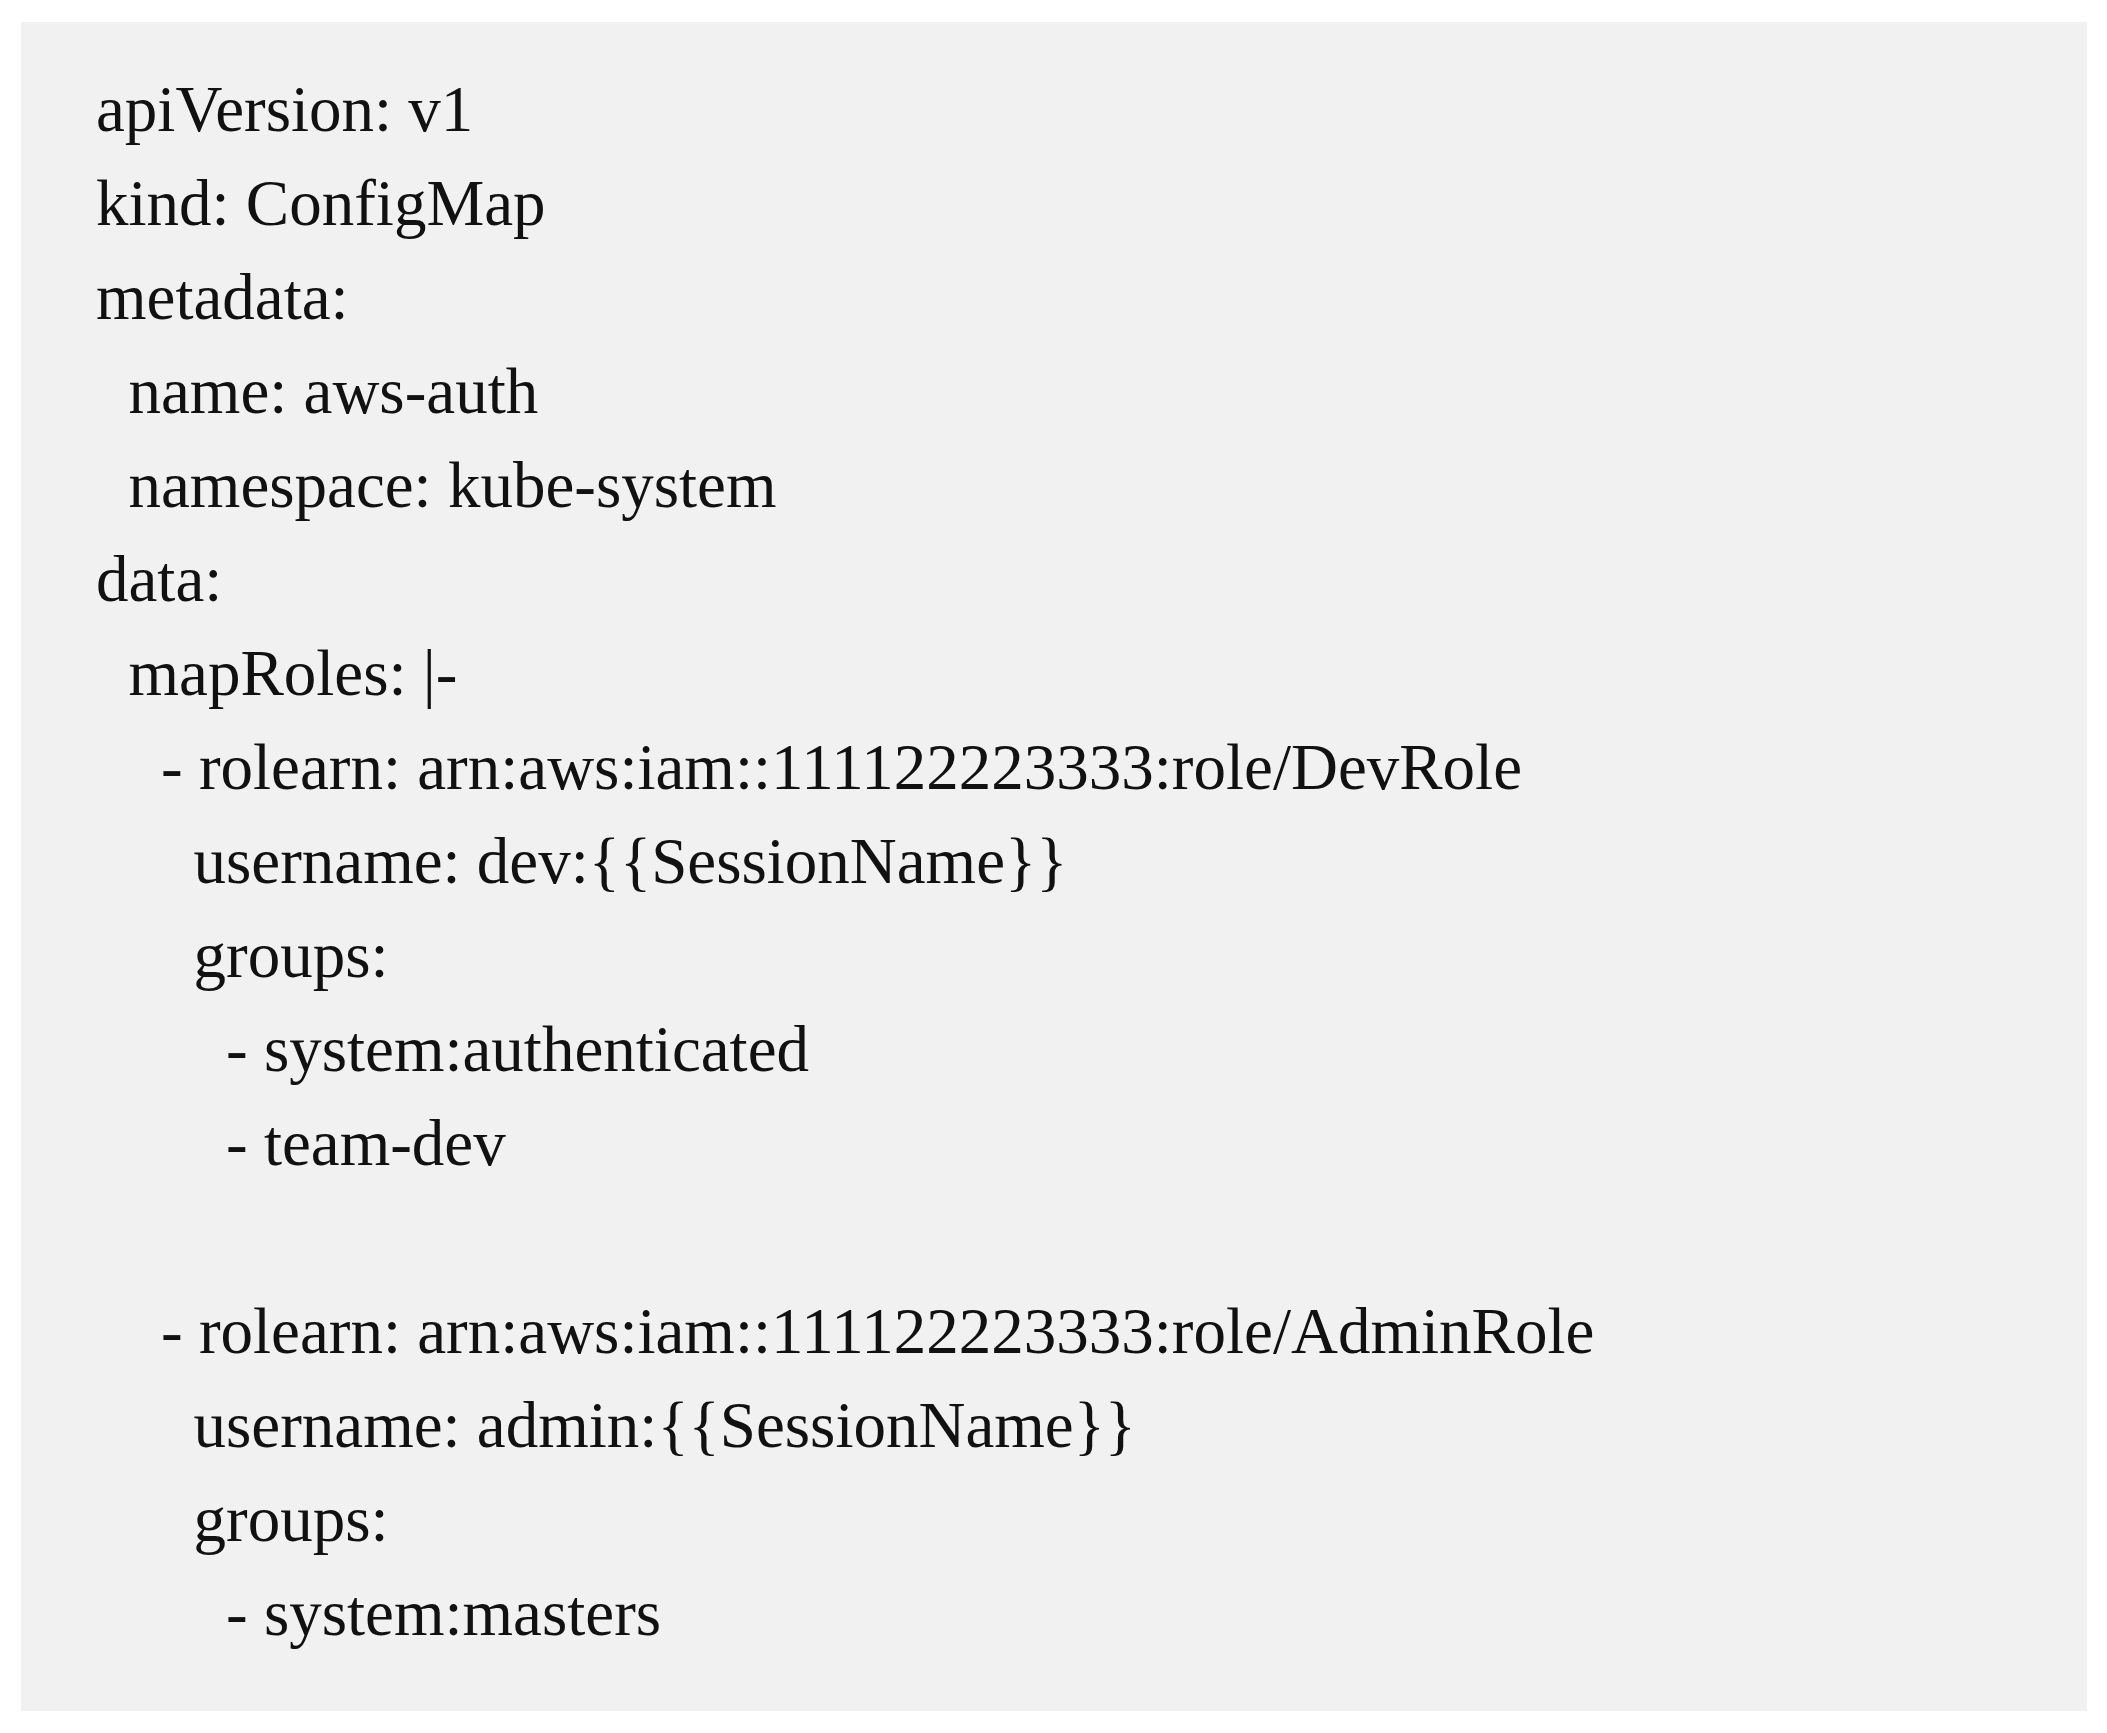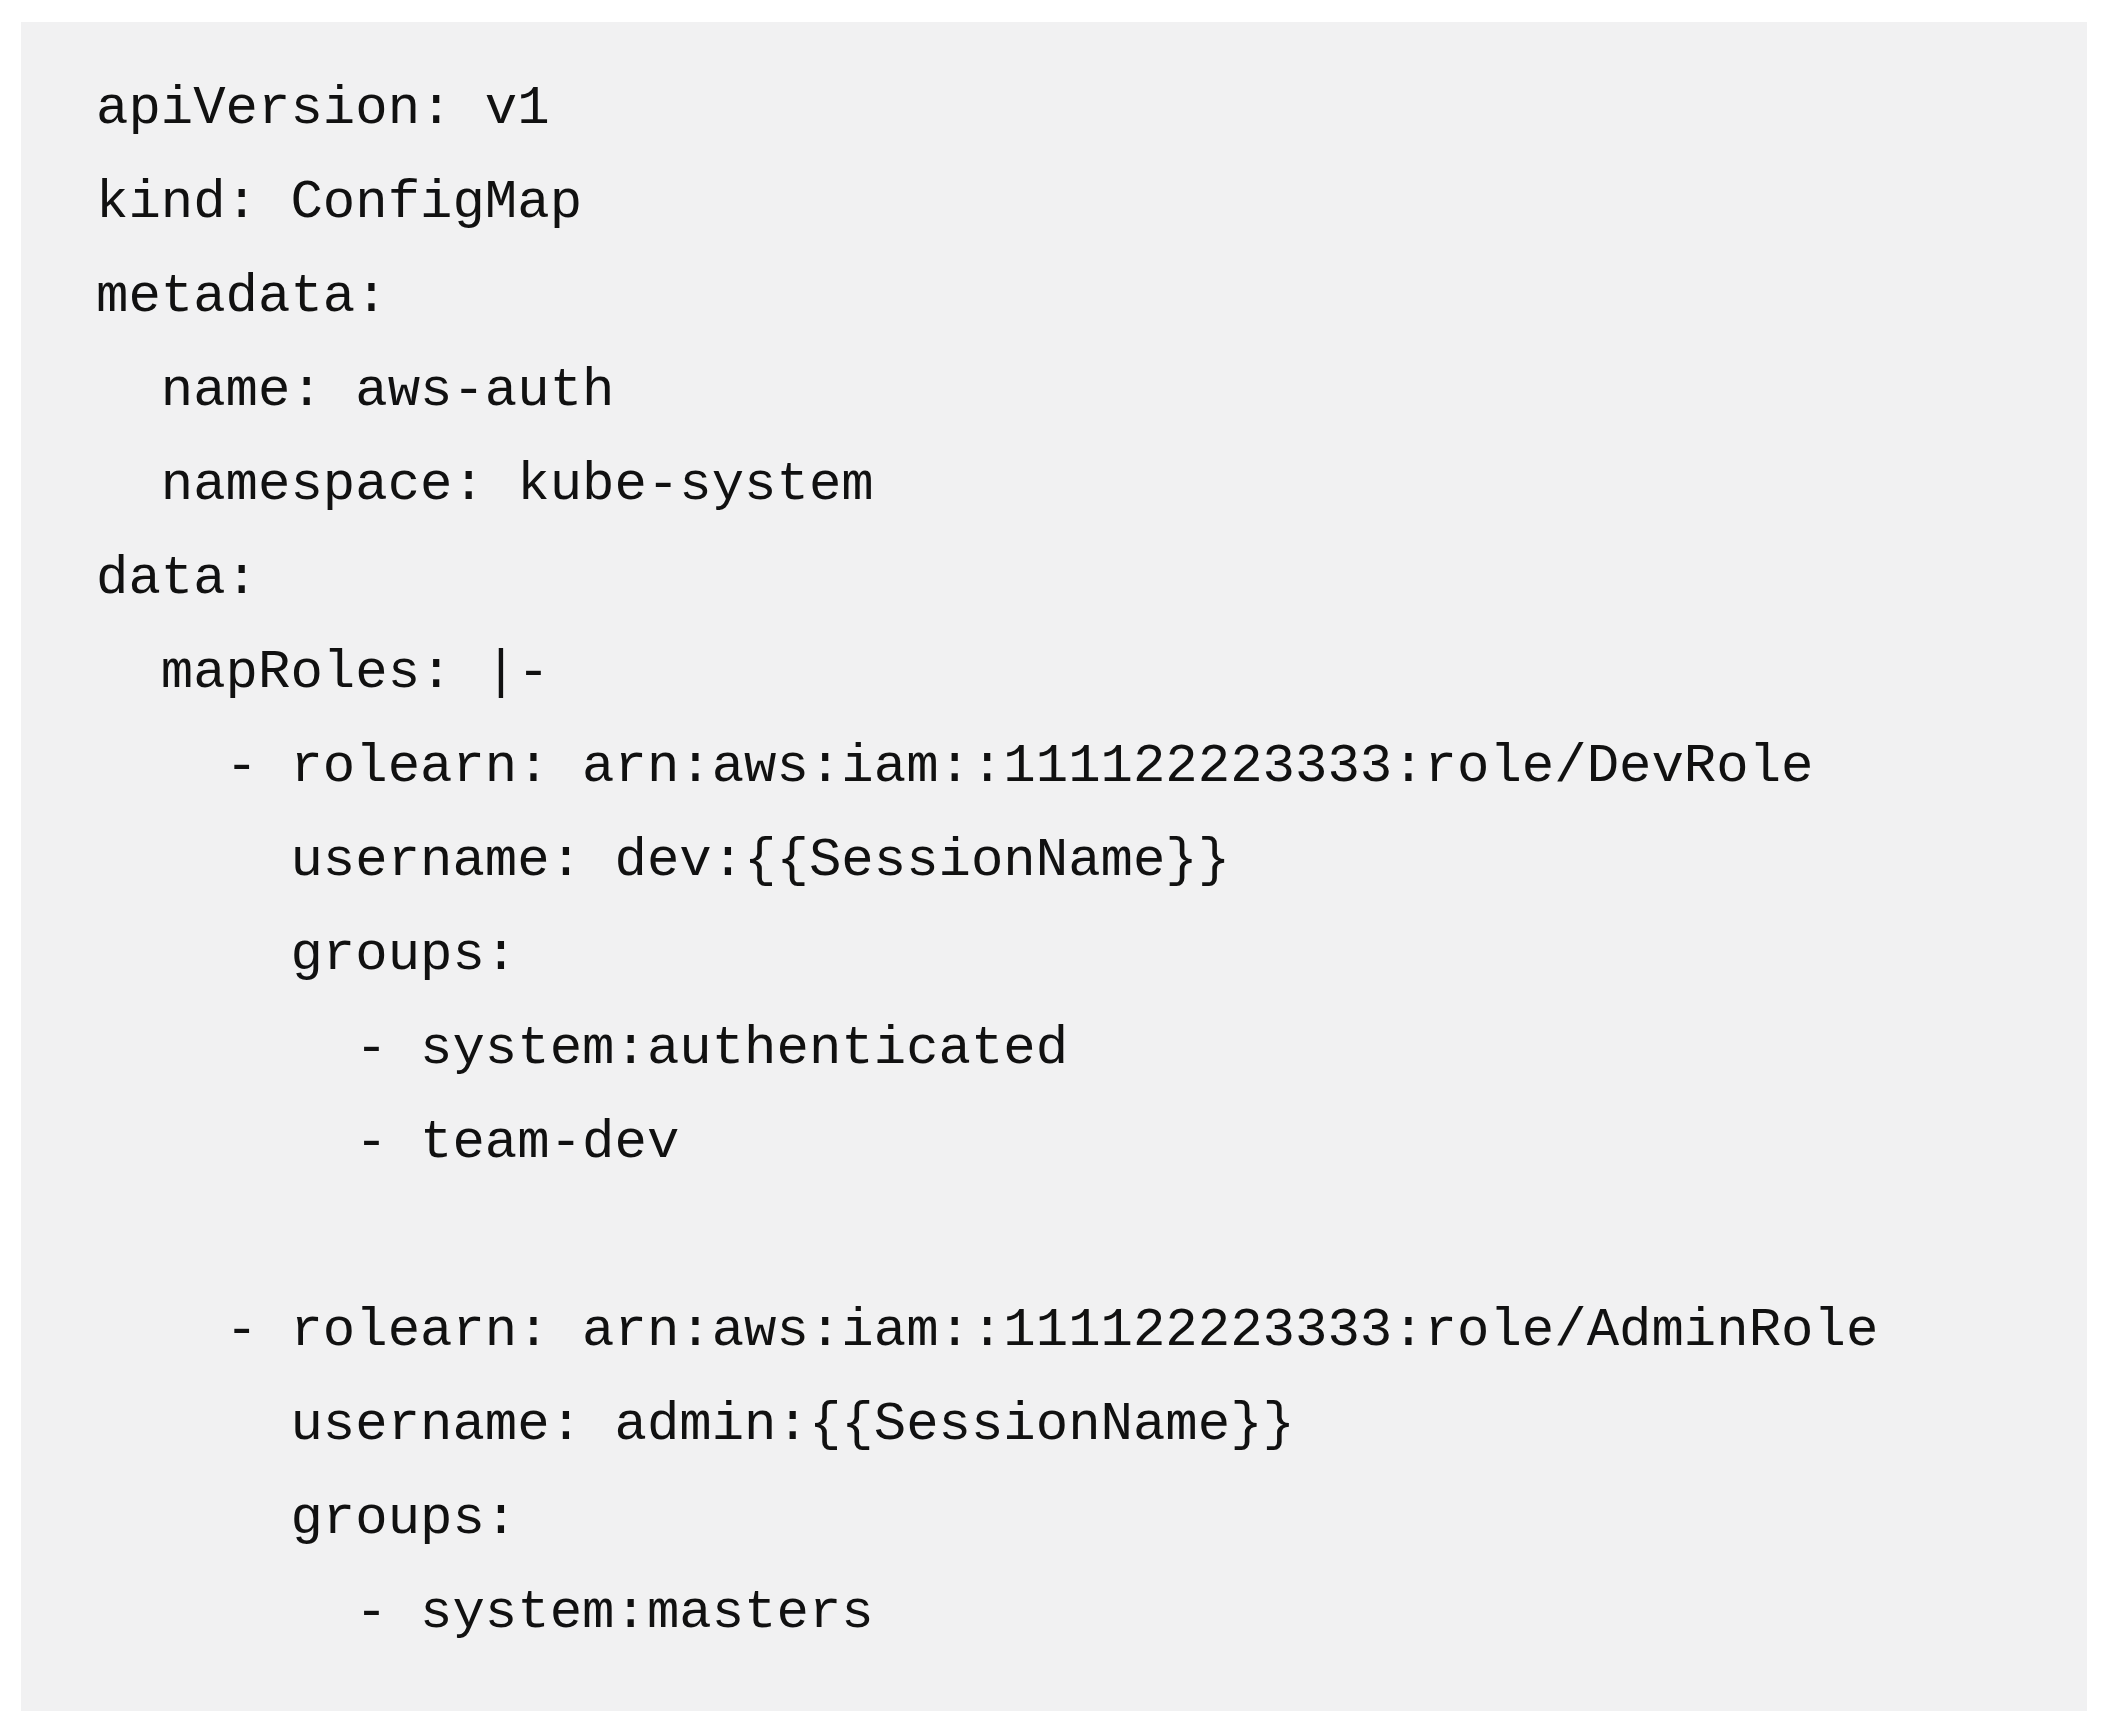--- a/index.html
+++ b/index.html
@@ -18,22 +18,22 @@
     left: 21px;
     top: 21.5px;
     width: 2066px;
     height: 1689px;
     background: #f1f1f2;
     overflow: hidden;
   }
   .code {
     margin: 0;
     padding: 40px 34px 0 75px;
-    font-family: Liberation Mono, monospace;
-    font-size: 54px;
+    font-family: Liberation Serif, serif;
+    font-size: 65px;
     font-weight: 400;
     line-height: 94px;
     color: #111111;
     white-space: pre;
   }
   .code-line {
     min-height: 94px;
   }
 </style>
 </head>

